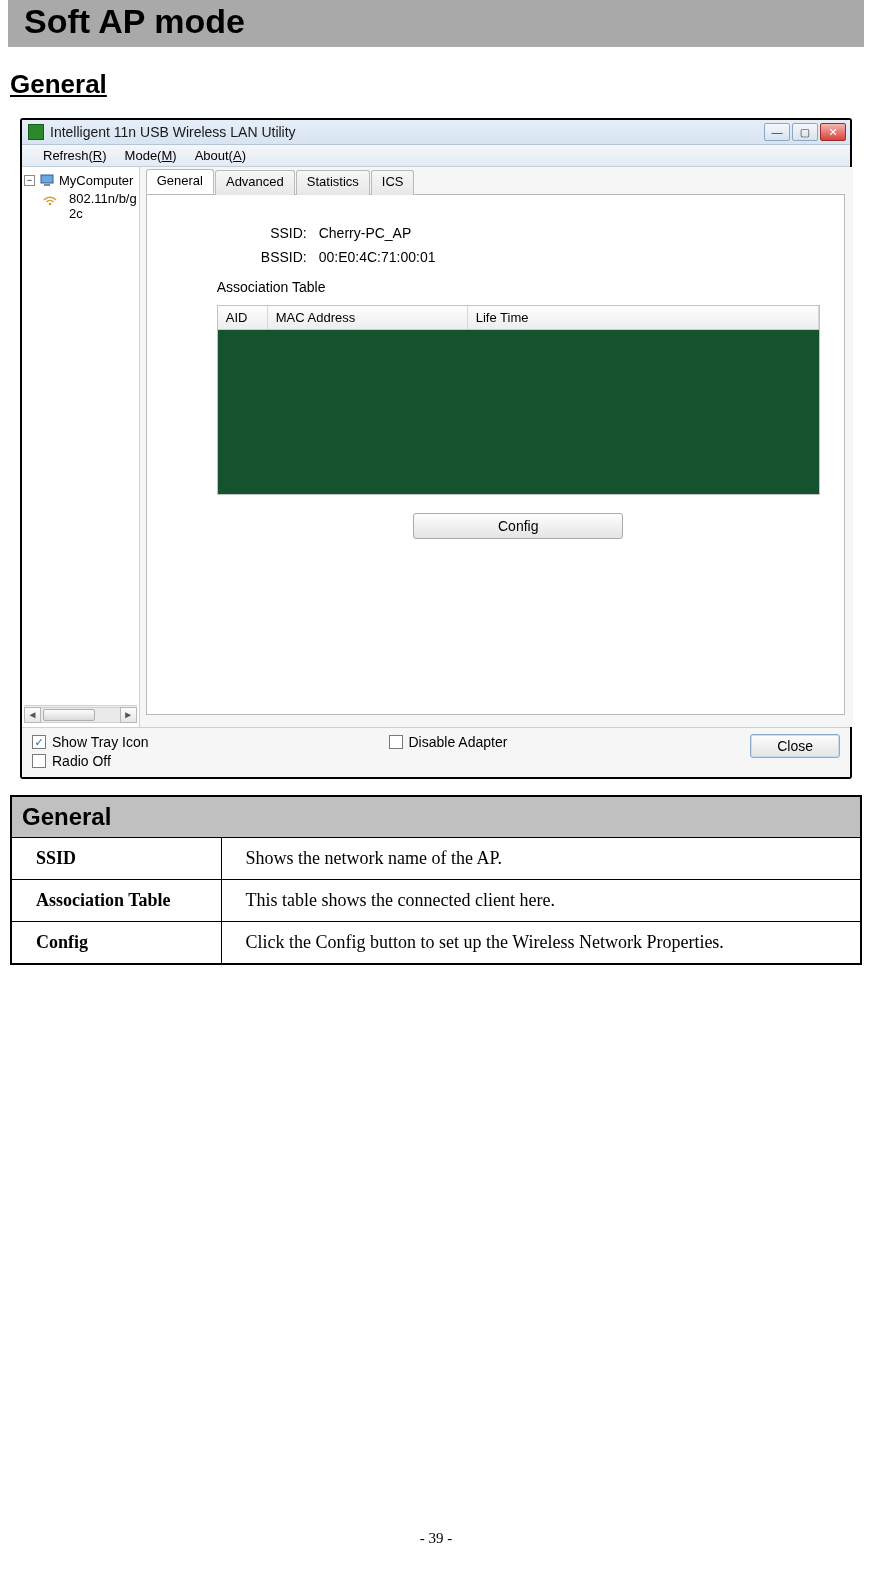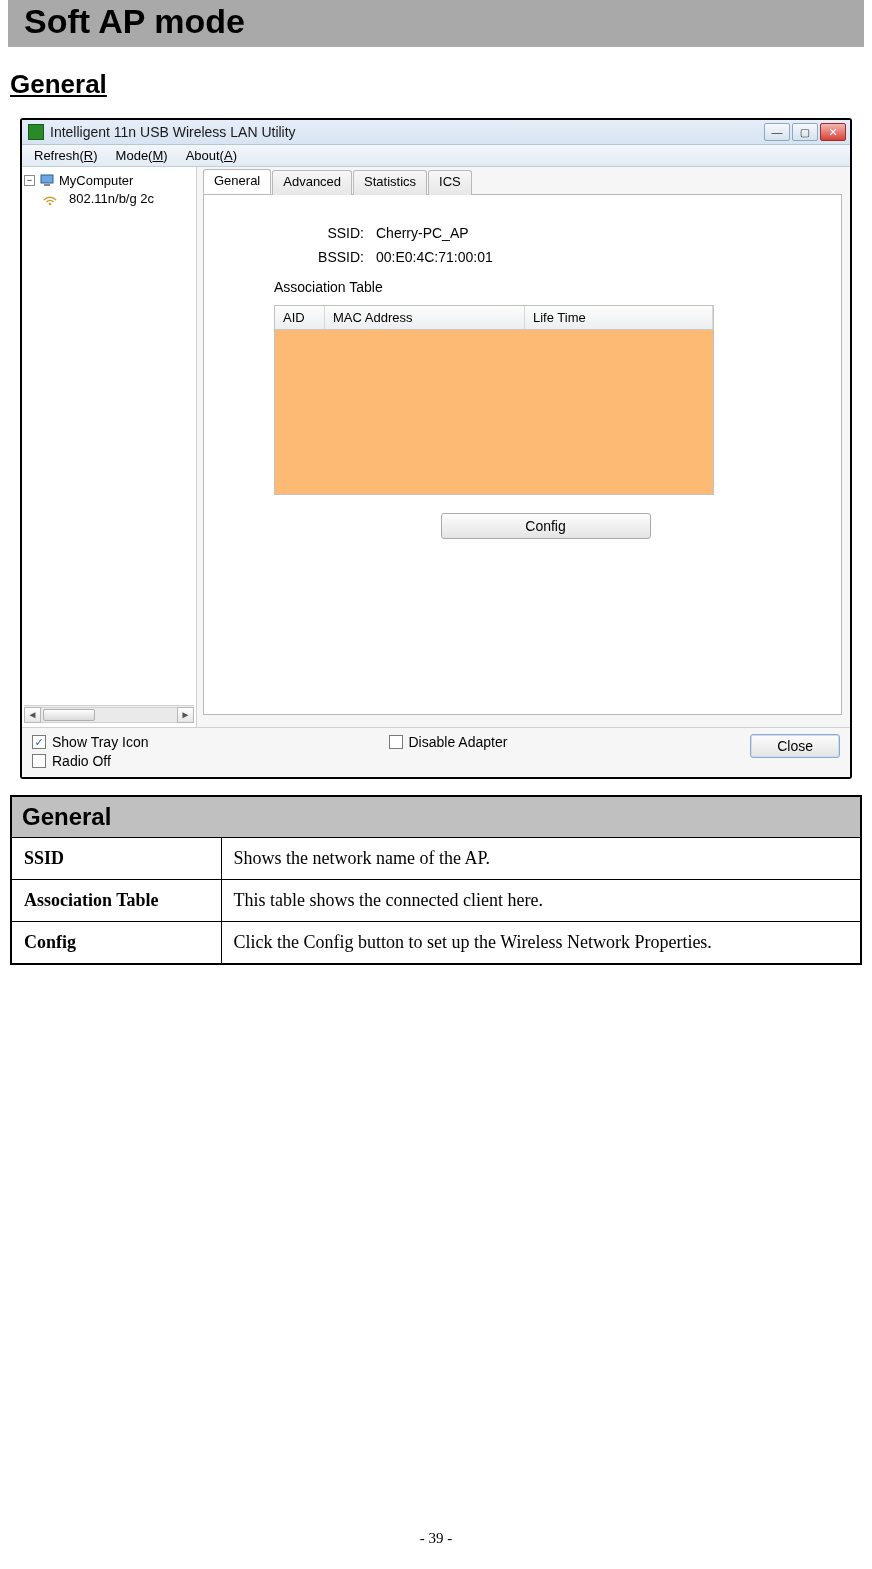--- a/index.html
+++ b/index.html
@@ -74,21 +74,21 @@
   color: #333;
 }
 .winbtn.close {
   background: linear-gradient(#f3b7b2,#d7423a);
   color: #fff;
   border-color: #a02a24;
 }
 .menu-bar {
   background: linear-gradient(#f4f7fb,#e2eaf3);
   border-bottom: 1px solid #c1cfdd;
-  padding: 3px 12px;
+  padding: 3px 21px;
   font-size: 13px;
   display: flex;
   gap: 18px;
 }
 .menu-item { cursor: default; }
 .menu-item u { text-decoration: underline; }
 .app-body {
   display: flex;
   background: #f6f6f6;
 }
@@ -201,23 +201,23 @@
 .field-row .lbl { width: 90px; text-align: right; }
 .assoc-area {
   margin-top: 14px;
 }
 .assoc-label {
   font-size: 14px;
   margin-bottom: 10px;
 }
 .assoc-table-wrap {
   border: 1px solid #c2c2c2;
-  width: 440px;
+  width: 603px;
   height: 190px;
-  background: #fdba74;
+  background: #14532d;
 }
 .assoc-header {
   display: flex;
   background: linear-gradient(#fdfdfd,#eceef0);
   border-bottom: 1px solid #c8c8c8;
   font-size: 13px;
 }
 .assoc-header div {
   padding: 4px 8px;
   border-right: 1px solid #d6d8da;
@@ -282,21 +282,21 @@
 .desc-table th {
   background: #c0c0c0;
   font-family: Verdana, Arial, sans-serif;
   font-size: 24px;
   font-weight: bold;
   text-align: left;
   padding: 6px 10px;
 }
 .desc-table td {
   border: 1px solid #000;
-  padding: 10px 12px;
+  padding: 10px 24px;
   font-size: 18px;
   font-family: "Times New Roman", serif;
   vertical-align: middle;
 }
 .desc-table td.key {
   font-weight: bold;
   width: 210px;
 }
 .page-num {
   position: absolute;

